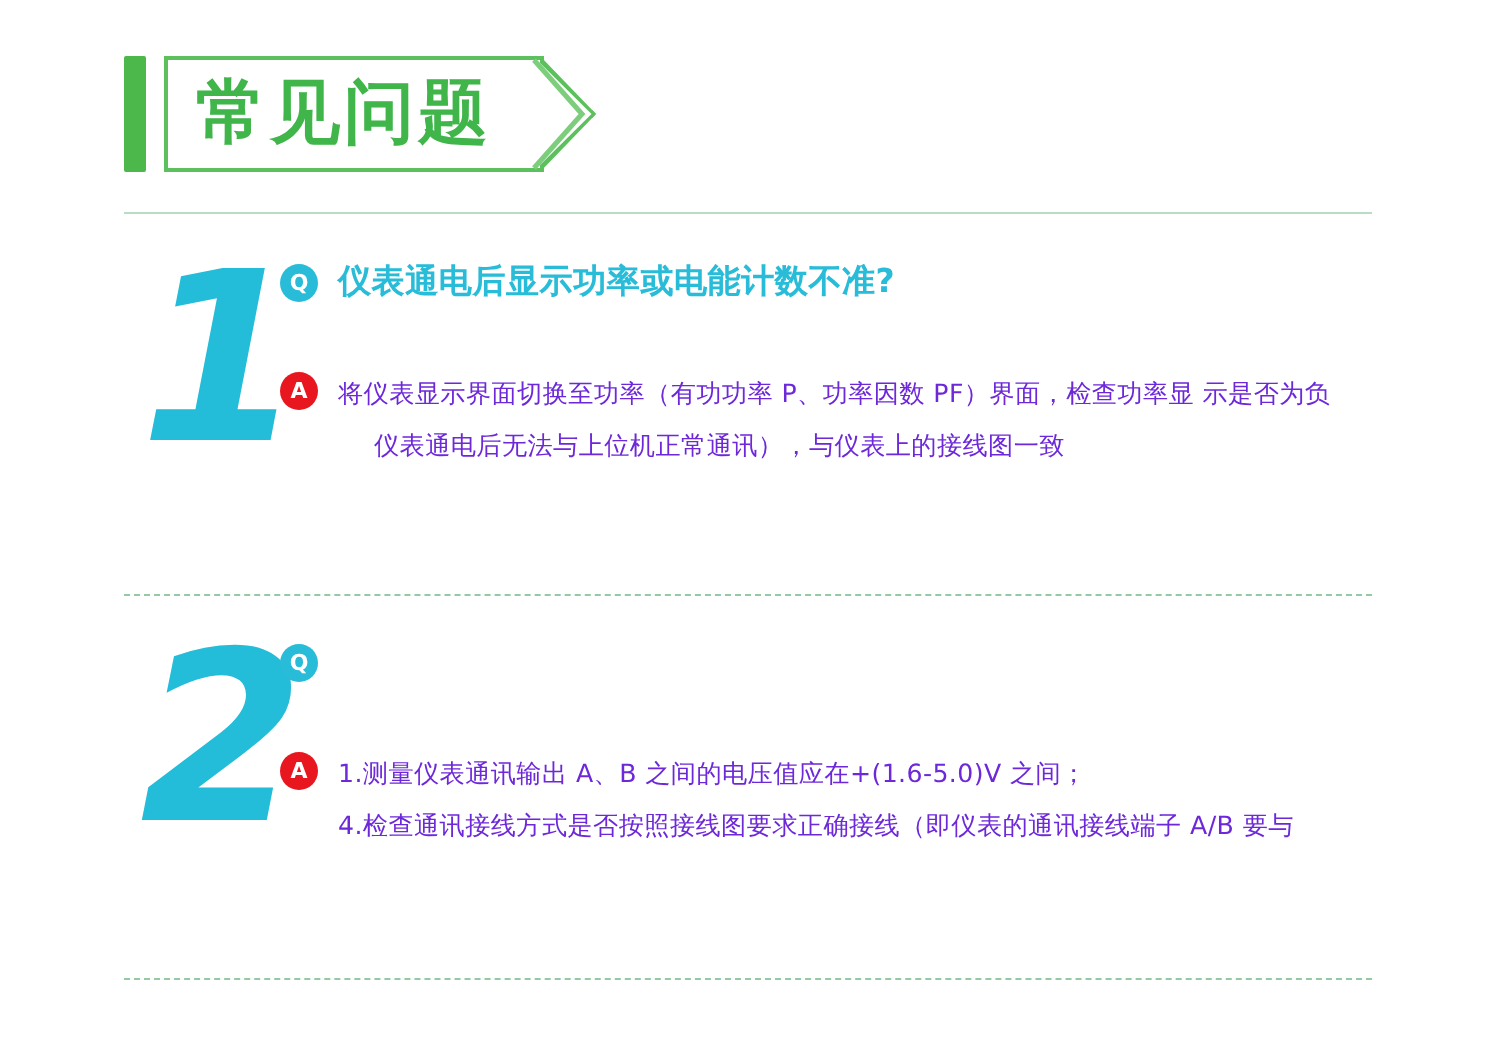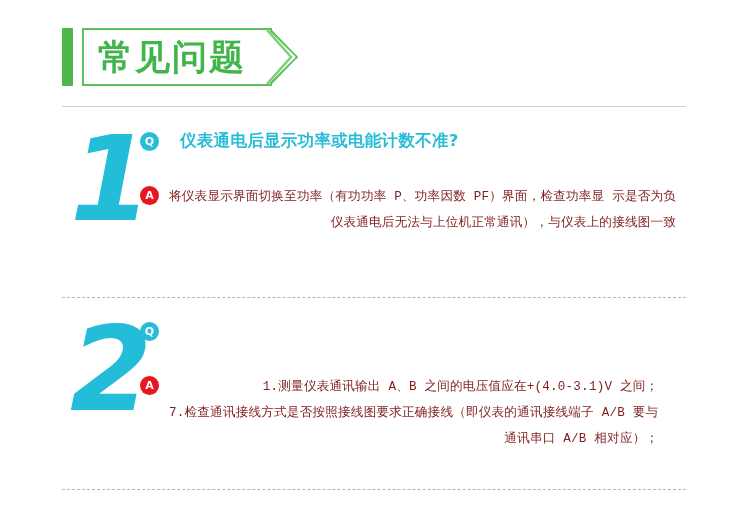--- a/index.html
+++ b/index.html
@@ -12,21 +12,20 @@
     background: #ffffff;
     font-family: "DejaVu Sans", "Liberation Sans", sans-serif;
     overflow: hidden;
     position: relative;
   }
 
   .page {
     position: relative;
     width: 750px;
     height: 524px;
-    text-align: right;
   }
 
   
   .header {
     position: absolute;
     left: 62px;
     top: 28px;
     height: 58px;
     display: flex;
     align-items: stretch;
@@ -142,36 +141,34 @@
   }
   .badge-q { background: #29bcd8; }
   .badge-a { background: #e8161f; }
 
   .q-text {
     font-size: 16.5px;
     font-weight: bold;
     color: #29bcd8;
     white-space: nowrap;
     letter-spacing: 0.3px;
-    margin-left: 11px;
   }
 
   .a-block {
     margin-top: 30px;
     display: flex;
     align-items: flex-start;
     gap: 10px;
   }
   .a-block .badge { margin-top: 2px; }
   .a-lines {
     font-size: 12.6px;
-    color: #7f1d1d;
+    color: #6d28d9;
     line-height: 26px;
     letter-spacing: 0.2px;
-    font-family: Liberation Mono, monospace;
   }
   .a-line { white-space: nowrap; }
   .a-line.indent { padding-left: 18px; }
 </style>
 </head>
 <body>
 
 <div class="page">
 
   <div class="header">
@@ -210,23 +207,22 @@
 
   <div class="faq" style="top:318px;">
     <div class="big-num">2</div>
     <div class="faq-body">
       <div class="q-row">
         <span class="badge badge-q">Q</span>
       </div>
       <div class="a-block">
         <span class="badge badge-a">A</span>
           <div class="a-lines">
-            <div class="a-line">1.测量仪表通讯输出 A、B 之间的电压值应在+(4.0-3.1)V 之间；</div>
-            <div class="a-line">7.检查通讯接线方式是否按照接线图要求正确接线（即仪表的通讯接线端子 A/B 要与</div>
-            <div class="a-line" style="padding-left:22px;">通讯串口 A/B 相对应）；</div>
+            <div class="a-line">1.测量仪表通讯输出 A、B 之间的电压值应在+(1.6-5.0)V 之间；</div>
+            <div class="a-line">4.检查通讯接线方式是否按照接线图要求正确接线（即仪表的通讯接线端子 A/B 要与</div>
           </div>
       </div>
     </div>
   </div>
 
   <div class="rule-dashed" style="top:489px;"></div>
 
 </div>
 
 </body></html>

